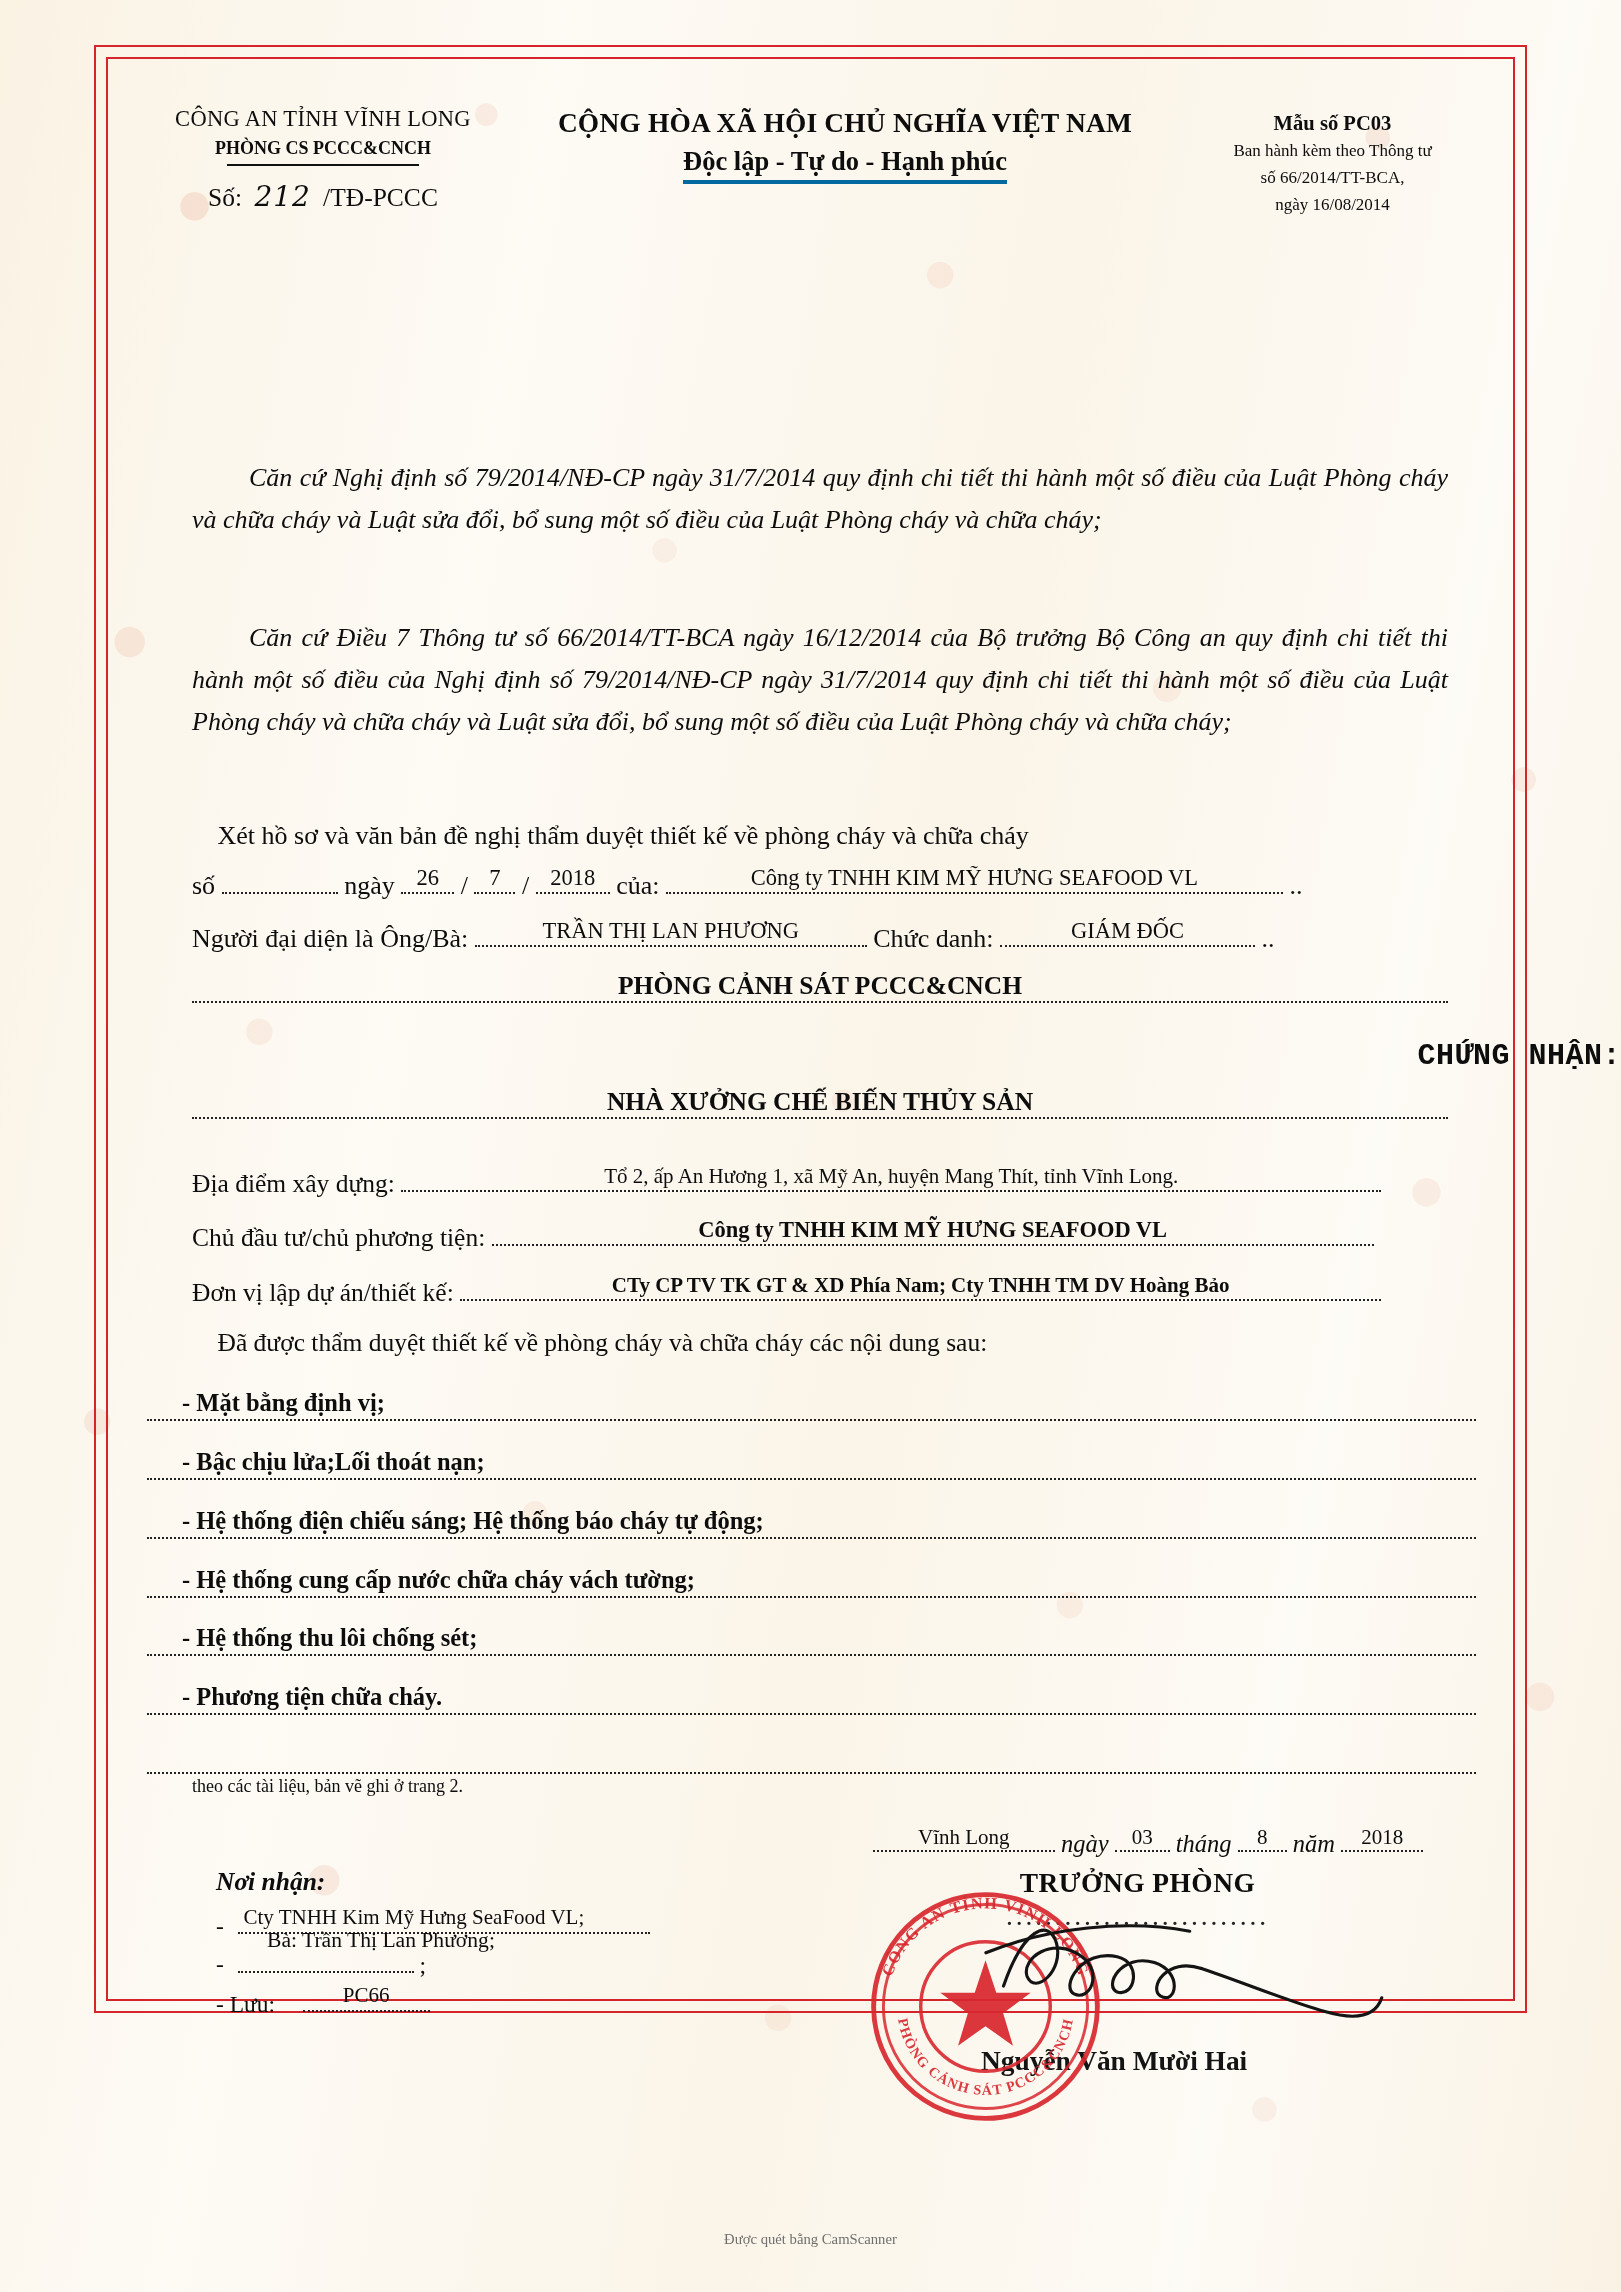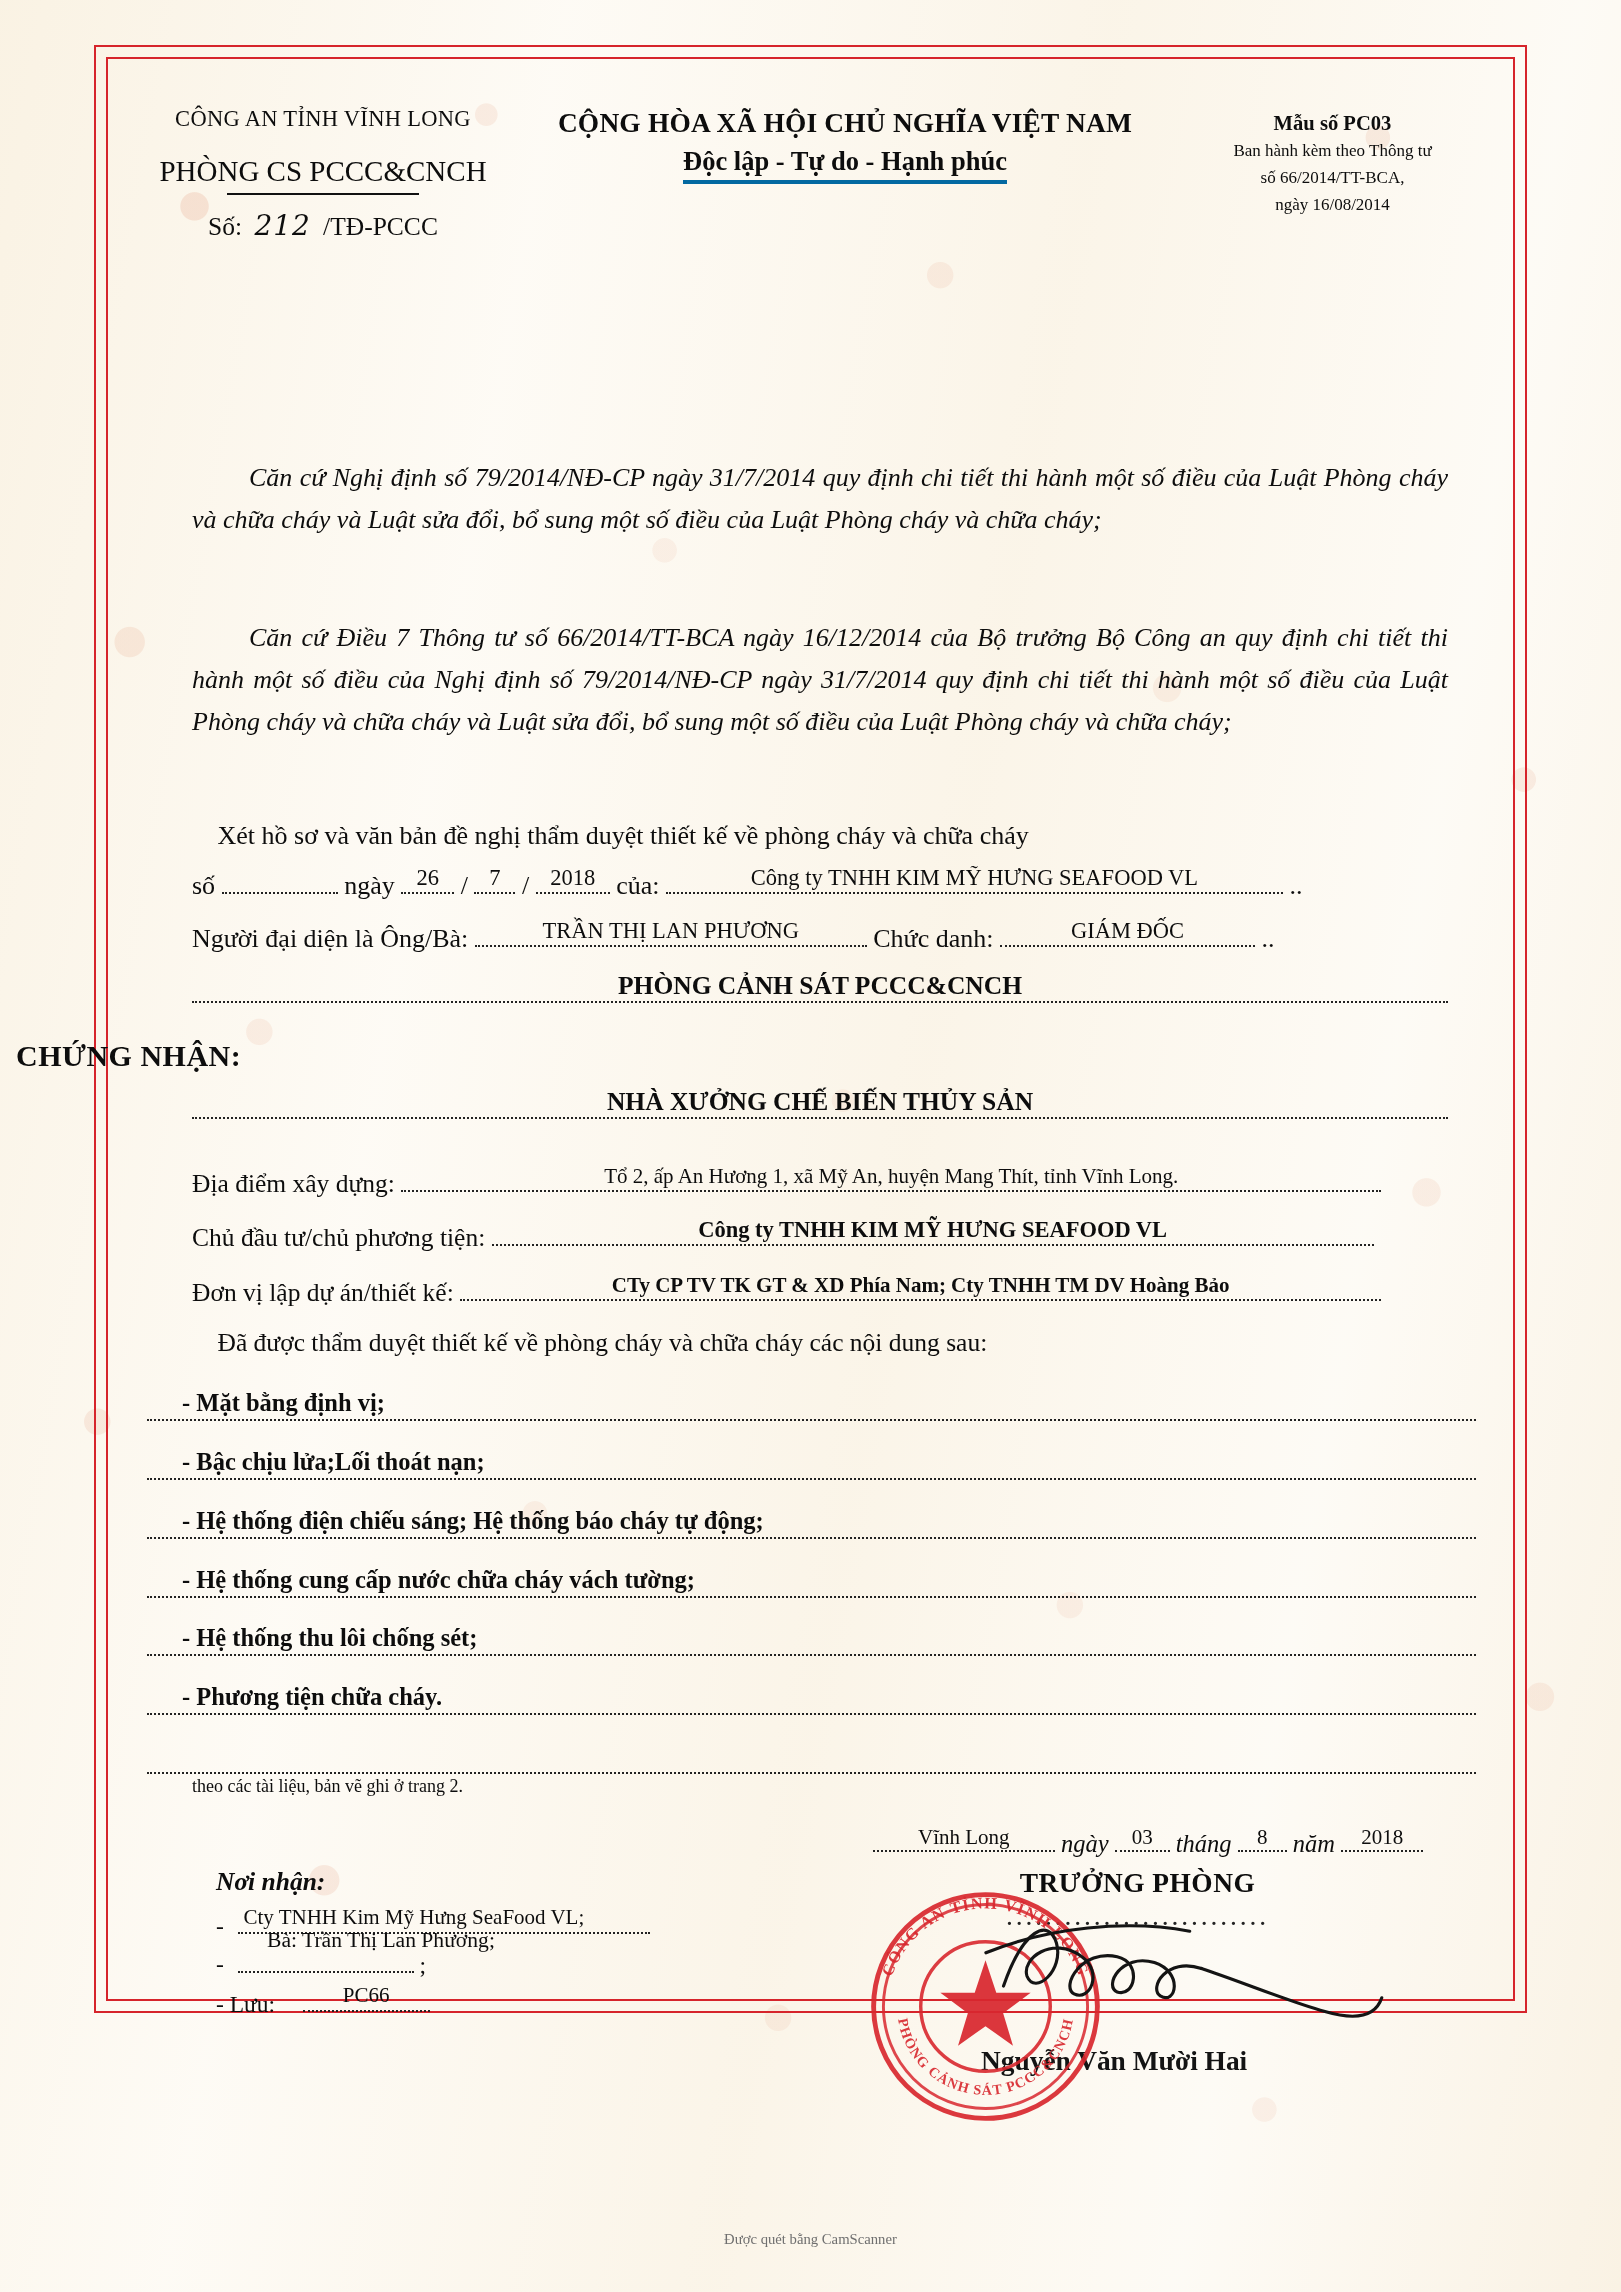--- a/index.html
+++ b/index.html
@@ -72,23 +72,23 @@
   .hdr-left { width: 392px; text-align: center; }
   .hdr-mid  { flex: 1; text-align: center; padding-top: 2px;}
   .hdr-right{ width: 323px; text-align: center; padding-top: 5.9px;}
 
   .org-line1 {
     font-size: 22.5px;
     letter-spacing: 0.3px;
     white-space: nowrap;
   }
   .org-line2 {
-    font-size: 29px;
-    font-weight: normal;
-    margin-top: 23px;
+    font-size: 18px;
+    font-weight: bold;
+    margin-top: 6px;
     white-space: nowrap;
   }
   .org-rule {
     width: 192px;
     height: 2px;
     background: #111;
     margin: 4.9px auto 0 auto;
   }
   .so-line {
     margin-top: 13.7px;
@@ -183,26 +183,27 @@
     font-style: normal;
     white-space: nowrap;
     font-size: 24.5px;
     line-height: 1;
   }
   .field.small > .val { font-size: 22.5px; }
   .field.tiny  > .val { font-size: 21px; }
 
   .chung-nhan {
     position: absolute;
-    left: 16px; right: 0;
+    left: 0; right: 0;
     top: 1039px;
-    text-align: left;
+    text-align: right;
     font-size: 30px;
     font-weight: bold;
     letter-spacing: 0.5px;
+    font-family: Liberation Mono, monospace;
   }
 
   .obj-name {
     position: absolute;
     left: 192px; right: 173px;
     top: 1084px;
     text-align: center;
   }
   .obj-name .field { width: 100%; }
   .obj-name .val { font-size: 25.5px; font-weight: bold; }

